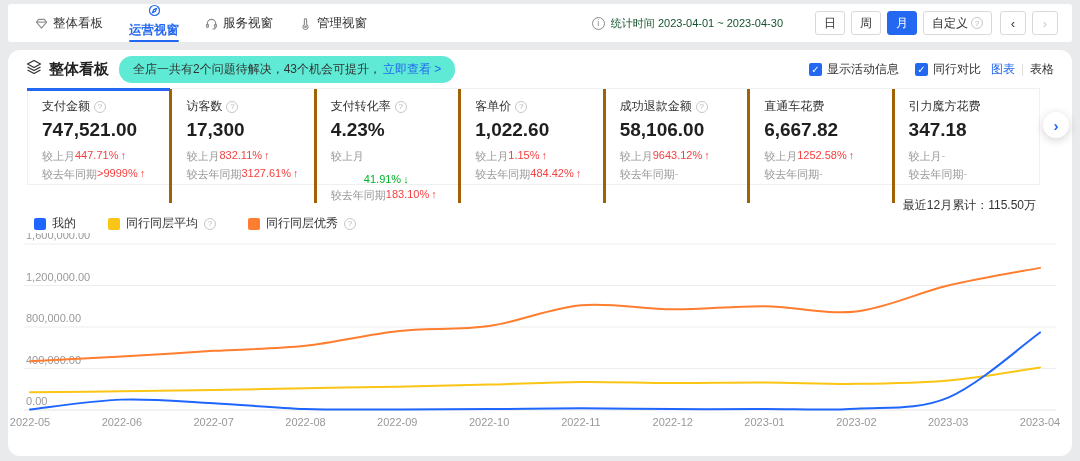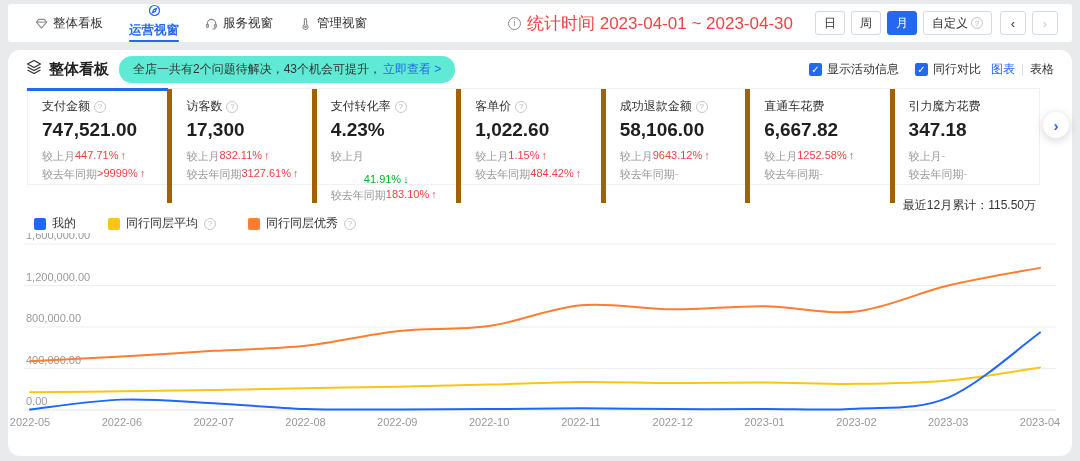--- a/index.html
+++ b/index.html
@@ -18,21 +18,21 @@
     color:#333; cursor:pointer; position:relative; }
   .nav-tab .ticon { color:#8c8c8c; display:flex; }
   .nav-tab.active { color:#2468f2; font-weight:bold;flex-direction:column; }
   .nav-tab.active .ticon { color:#2468f2; }
   .nav-tab.active::after { content:""; position:absolute; left:13px; right:13px; bottom:0;
     height:2px; background:#2468f2; border-radius:1px; }
   .topbar-right { margin-left:auto; display:flex; align-items:center; }
   .info-circle { width:13px; height:13px; border:1px solid #8c8c8c; border-radius:50%;
     color:#8c8c8c; font-size:9px; display:inline-flex; align-items:center; justify-content:center;
     flex:none; margin-right:6px; }
-  .stat-time { font-size:17px; color:#ef4444; margin-right:22px; white-space:nowrap; }
+  .stat-time { font-size:11px; color:#14532d; margin-right:32px; white-space:nowrap; }
   .stat-time b { font-weight:normal; }
   .pbtns { display:flex; gap:6px; align-items:center; }
   .pbtn { min-width:26px; height:24px; padding:0 8px; border:1px solid #d9d9d9; border-radius:3px;
     background:#fff; font-size:12px; color:#333; display:flex; align-items:center;
     justify-content:center; gap:3px; cursor:pointer; }
   .pbtn.active { background:#2468f2; border-color:#2468f2; color:#fff; }
   .pbtn.disabled { color:#c9c9c9; }
   .pager { margin-left:8px; display:flex; gap:6px; }
   .pager .pbtn { width:24px; padding:0; font-size:13px; }
   
@@ -47,21 +47,21 @@
   .checkbox { width:13px; height:13px; background:#2468f2; border-radius:2px; color:#fff;
     font-size:10px; display:inline-flex; align-items:center; justify-content:center;
     margin-right:5px; cursor:pointer; flex:none; }
   .hr-label { margin-right:16px; }
   .view-chart { color:#2468f2; cursor:pointer; }
   .view-sep { color:#ddd; margin:0 6px; }
   .view-table { color:#333; cursor:pointer; }
   
   .metrics { position:absolute; left:19px; top:38px; width:1013px; height:97px;
     border:1px solid #f0f0f0; display:grid; grid-template-columns:repeat(7,1fr); background:#fff; }
-  .mcard { border-right:5px solid #a16207; padding:9px 12px 0 14px; position:relative; cursor:pointer; }
+  .mcard { border-right:3px solid #a16207; padding:9px 12px 0 14px; position:relative; cursor:pointer; }
   .mcard:last-child { border-right:none; }
   .mcard.selected::before { content:""; position:absolute; top:-1px; left:-1px; right:-1px;
     height:3px; background:#2468f2; }
   .mcard-title { font-size:12px; color:#333; display:flex; align-items:center; gap:4px; white-space:nowrap; }
   .help-circle { width:12px; height:12px; border:1px solid #c8c8c8; border-radius:50%;
     color:#b5b5b5; font-size:8px; display:inline-flex; align-items:center; justify-content:center;
     flex:none; cursor:pointer; }
   .mcard-value { font-size:19px; font-weight:bold; color:#1f1f1f; margin-top:4px; white-space:nowrap; }
   .mcard-cmp { display:flex; justify-content:flex-start; font-size:11px; color:#999;
     margin-top:8px; white-space:nowrap; }

